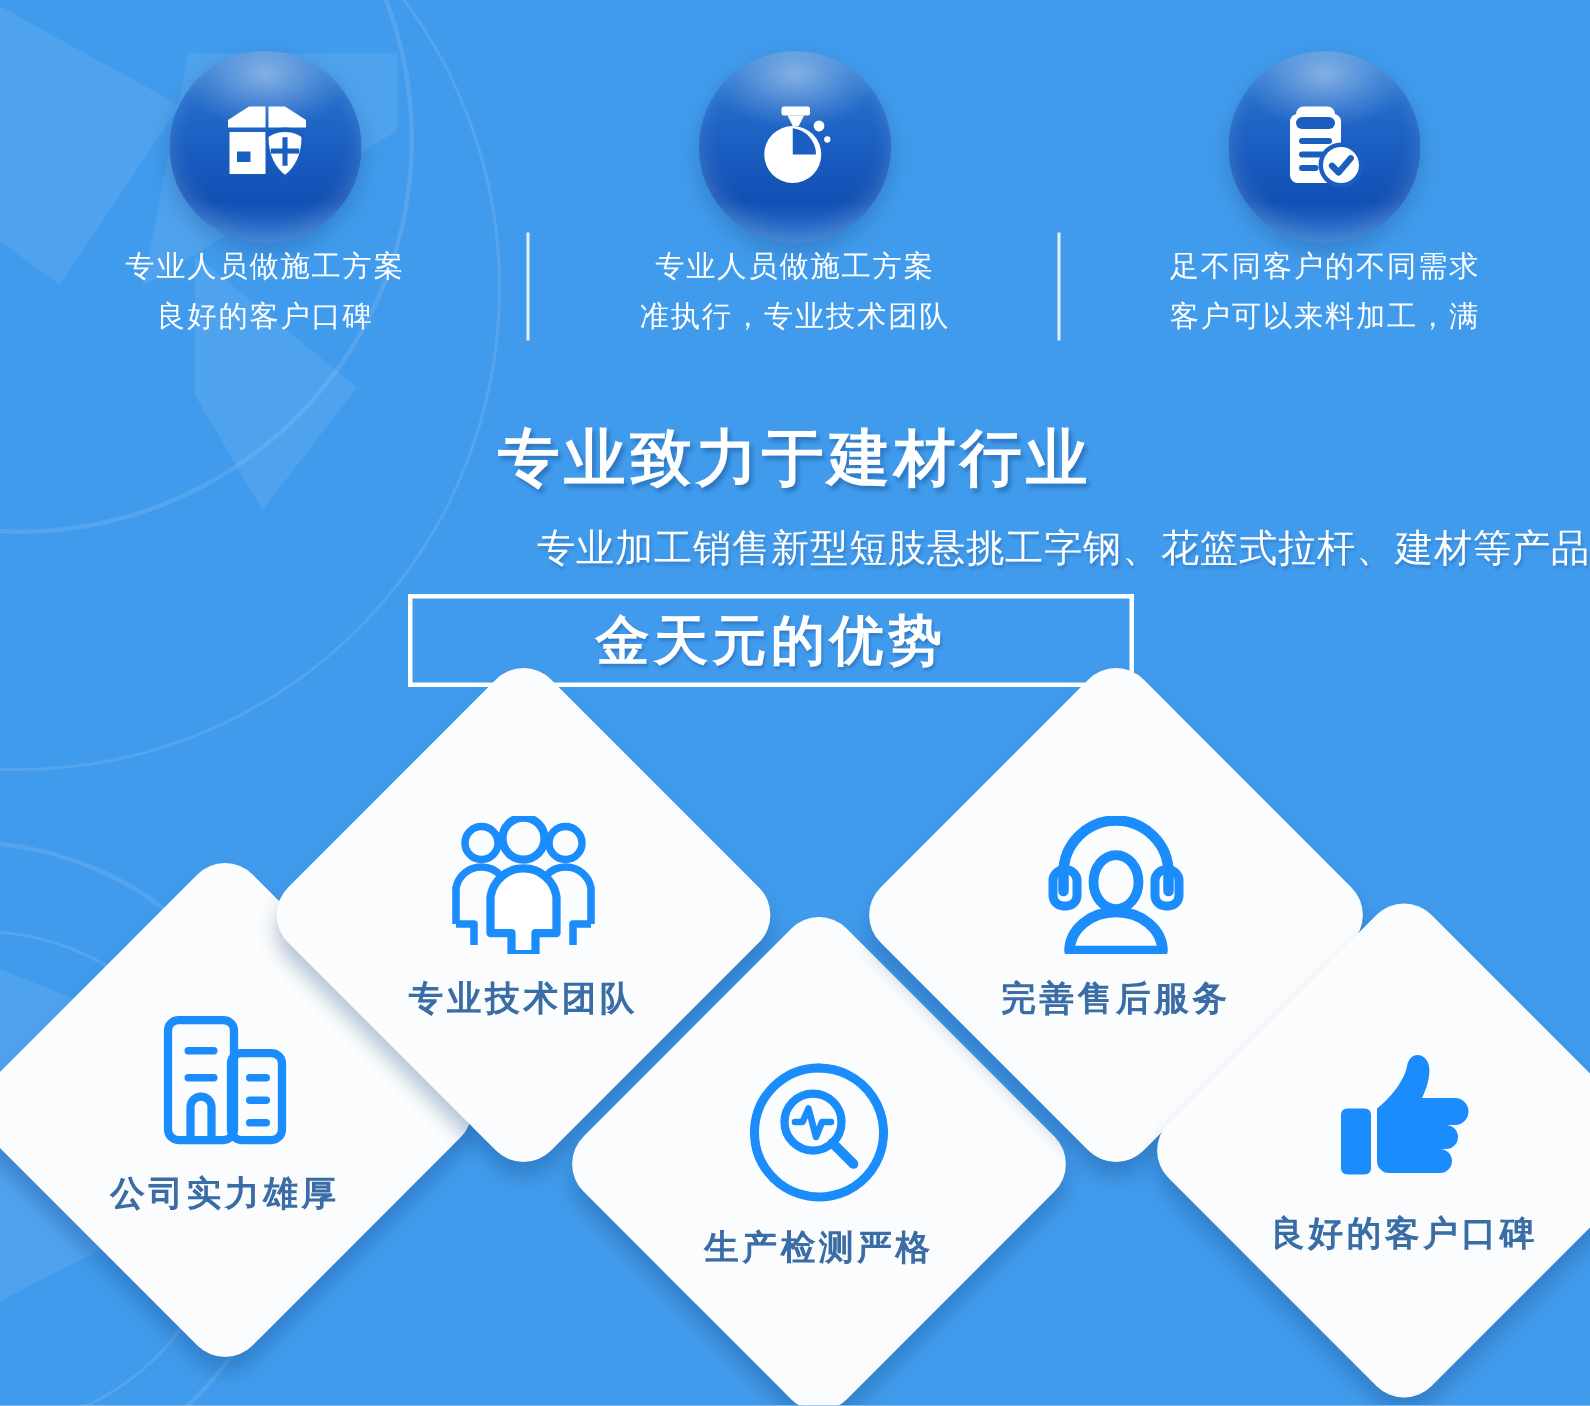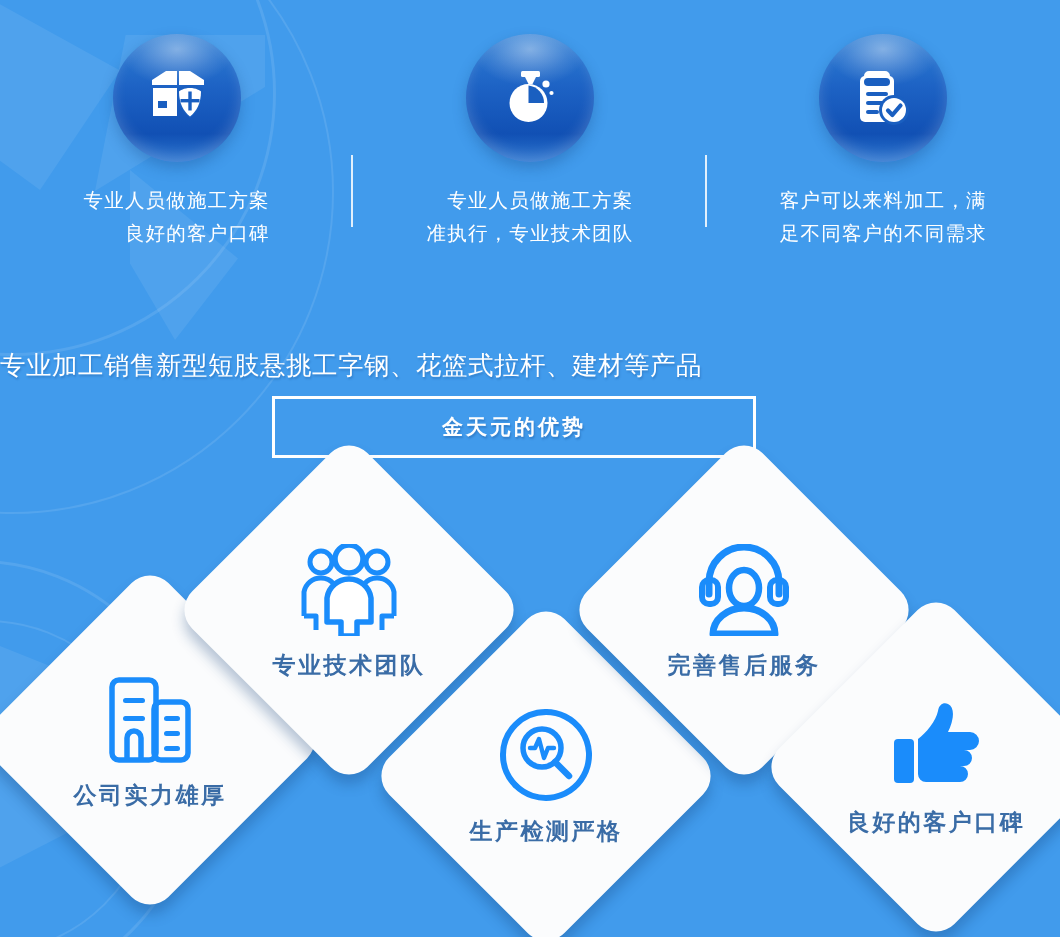--- a/index.html
+++ b/index.html
@@ -86,66 +86,65 @@
       radial-gradient(ellipse 62% 40% at 50% 12%, rgba(255,255,255,0.42) 0%, rgba(255,255,255,0.12) 48%, rgba(255,255,255,0) 72%),
       linear-gradient(180deg, #2f7fd6 0%, #1d62c4 42%, #1150b4 78%, #2a74cf 100%);
     box-shadow: 0 6px 14px rgba(13,58,120,0.28), inset 0 -6px 14px rgba(255,255,255,0.18);
     display: flex;
     align-items: center;
     justify-content: center;
   }
   .orb svg { display: block; }
 
   .feature-text {
-    margin-top: 22px;
     color: #ffffff;
     font-size: 19.5px;
     line-height: 33px;
-    text-align: right;
+    text-align: center;
     letter-spacing: 1.2px;
     white-space: nowrap;
   }
 
   
   .headline {
     position: absolute;
     left: 0; top: 278px;
     width: 1060px;
     text-align: center;
     color: #ffffff;
     font-size: 41px;
     font-weight: bold;
     letter-spacing: 3px;
     text-shadow: 2px 3px 3px rgba(20,70,135,0.45);
   }
   .subheadline {
     position: absolute;
     left: 0; top: 348px;
     width: 1060px;
-    text-align: left;
+    text-align: right;
     color: #ffffff;
     font-size: 25.5px;
     letter-spacing: 0.5px;
     text-shadow: 1px 2px 2px rgba(20,70,135,0.30);
   }
 
   .title-box {
     position: absolute;
     left: 272px;
     top: 396px;
     width: 478px;
     height: 56px;
     border: 3px solid #ffffff;
     display: flex;
     align-items: center;
     justify-content: center;
   }
   .title-box-text {
     color: #ffffff;
-    font-size: 21px;
+    font-size: 36px;
     font-weight: bold;
     letter-spacing: 3px;
     text-shadow: 1px 2px 2px rgba(20,70,135,0.35);
   }
 
   
   .diamonds { position: absolute; left: 0; top: 0; width: 1060px; height: 937px; }
 
   .diamond {
     position: absolute;
@@ -253,28 +252,29 @@
           <rect x="10" y="10" width="26" height="8" rx="4" fill="#1a5fc0"></rect>
           <rect x="12" y="24" width="22" height="4" rx="2" fill="#1a5fc0"></rect>
           <rect x="12" y="33" width="22" height="4" rx="2" fill="#1a5fc0"></rect>
           <rect x="12" y="42" width="13" height="4" rx="2" fill="#1a5fc0"></rect>
           <circle cx="40" cy="42" r="15" fill="#1a5fc0"></circle>
           <circle cx="40" cy="42" r="12" fill="#ffffff"></circle>
           <path d="M34 42.5 L38.4 47 L46.5 37.5" fill="none" stroke="#1a5fc0" stroke-width="4.2" stroke-linecap="round" stroke-linejoin="round"></path>
         </svg>
       </div>
       <div class="feature-text">
+        <div>足不同客户的不同需求</div>
         <div>客户可以来料加工，满</div>
-        <div>足不同客户的不同需求</div>
       </div>
 
     </div>
 
   </div>
 
+  <div class="headline">专业致力于建材行业</div>
   <div class="subheadline">专业加工销售新型短肢悬挑工字钢、花篮式拉杆、建材等产品</div>
 
   <div class="title-box">
     <span class="title-box-text">金天元的优势</span>
   </div>
 
   <div class="diamonds">
 
     <div class="diamond d1">
       <div class="diamond-inner">

